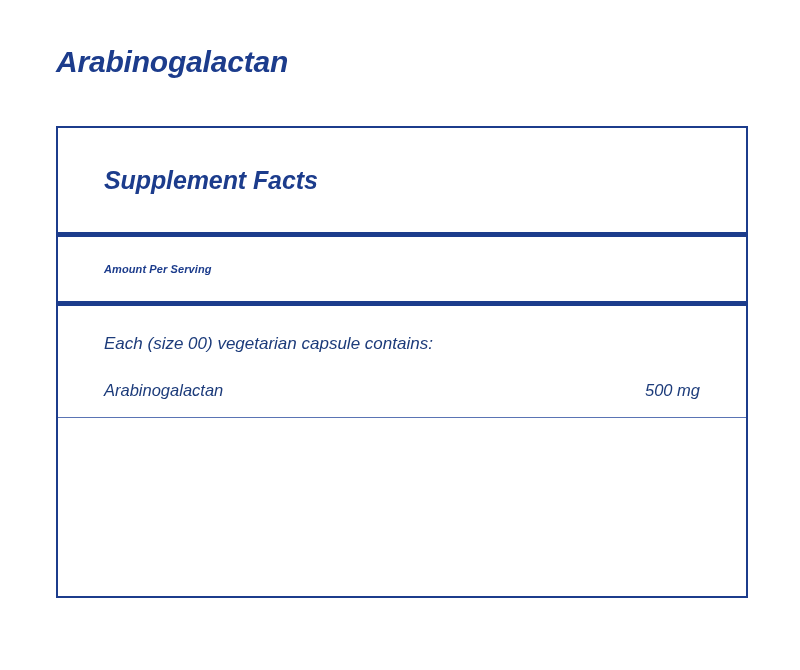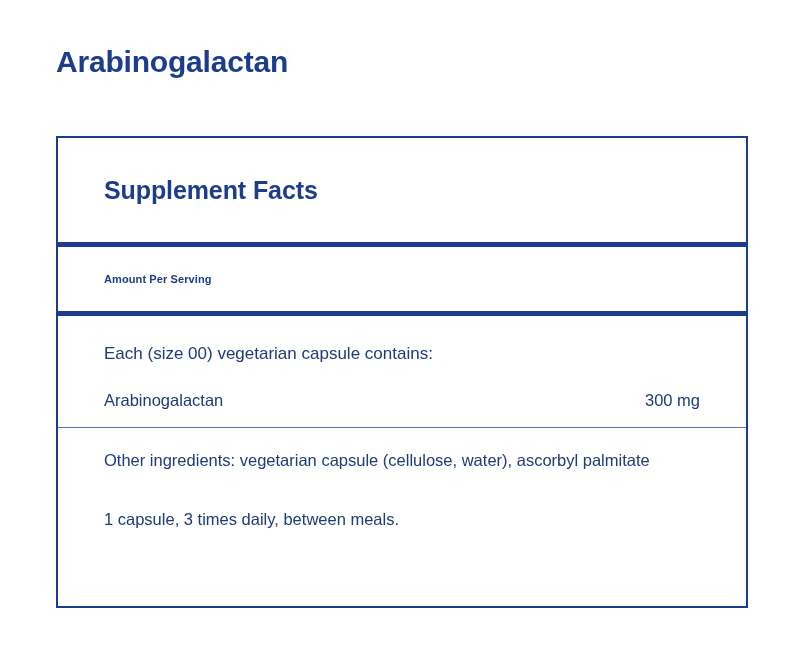--- a/index.html
+++ b/index.html
@@ -13,40 +13,41 @@
     font-family: "Liberation Sans", sans-serif;
     -webkit-font-smoothing: antialiased;
     overflow: hidden;
   }
 
   .page {
     position: relative;
     width: 800px;
     height: 648px;
     box-sizing: border-box;
+    font-style: italic;
   }
 
   
   .product-title {
     position: absolute;
     left: 56px;
     top: 44px;
     font-size: 30px;
     font-weight: bold;
     color: #1c3c8c;
     letter-spacing: -0.2px;
     line-height: 1.2;
     white-space: nowrap;
   }
 
   
   .facts-panel {
     position: absolute;
     left: 56px;
-    top: 136px;
+    top: 126px;
     width: 692px;
     height: 472px;
     box-sizing: border-box;
     border: 2px solid #1c3c8c;
     background: #ffffff;
   }
 
   .facts-heading-row {
     height: 104px;
     display: flex;
@@ -152,30 +153,23 @@
     </div>
 
     <div class="rule-thick"></div>
 
     <div class="body-block">
 
       <div class="contains-line">Each (size 00) vegetarian capsule contains:</div>
 
       <div class="ingredient-row">
         <span class="ingredient-name">Arabinogalactan</span>
-        <span class="ingredient-amount">300 mg</span>
+        <span class="ingredient-amount">500 mg</span>
       </div>
 
     </div>
 
     <div class="rule-thin"></div>
 
-    <div class="body-block">
-
-      <div class="other-ingredients">Other ingredients: vegetarian capsule (cellulose, water), ascorbyl palmitate</div>
-
-      <div class="directions">1 capsule, 3 times daily, between meals.</div>
-
-    </div>
 
   </div>
 
 </div>
 
 </body></html>

